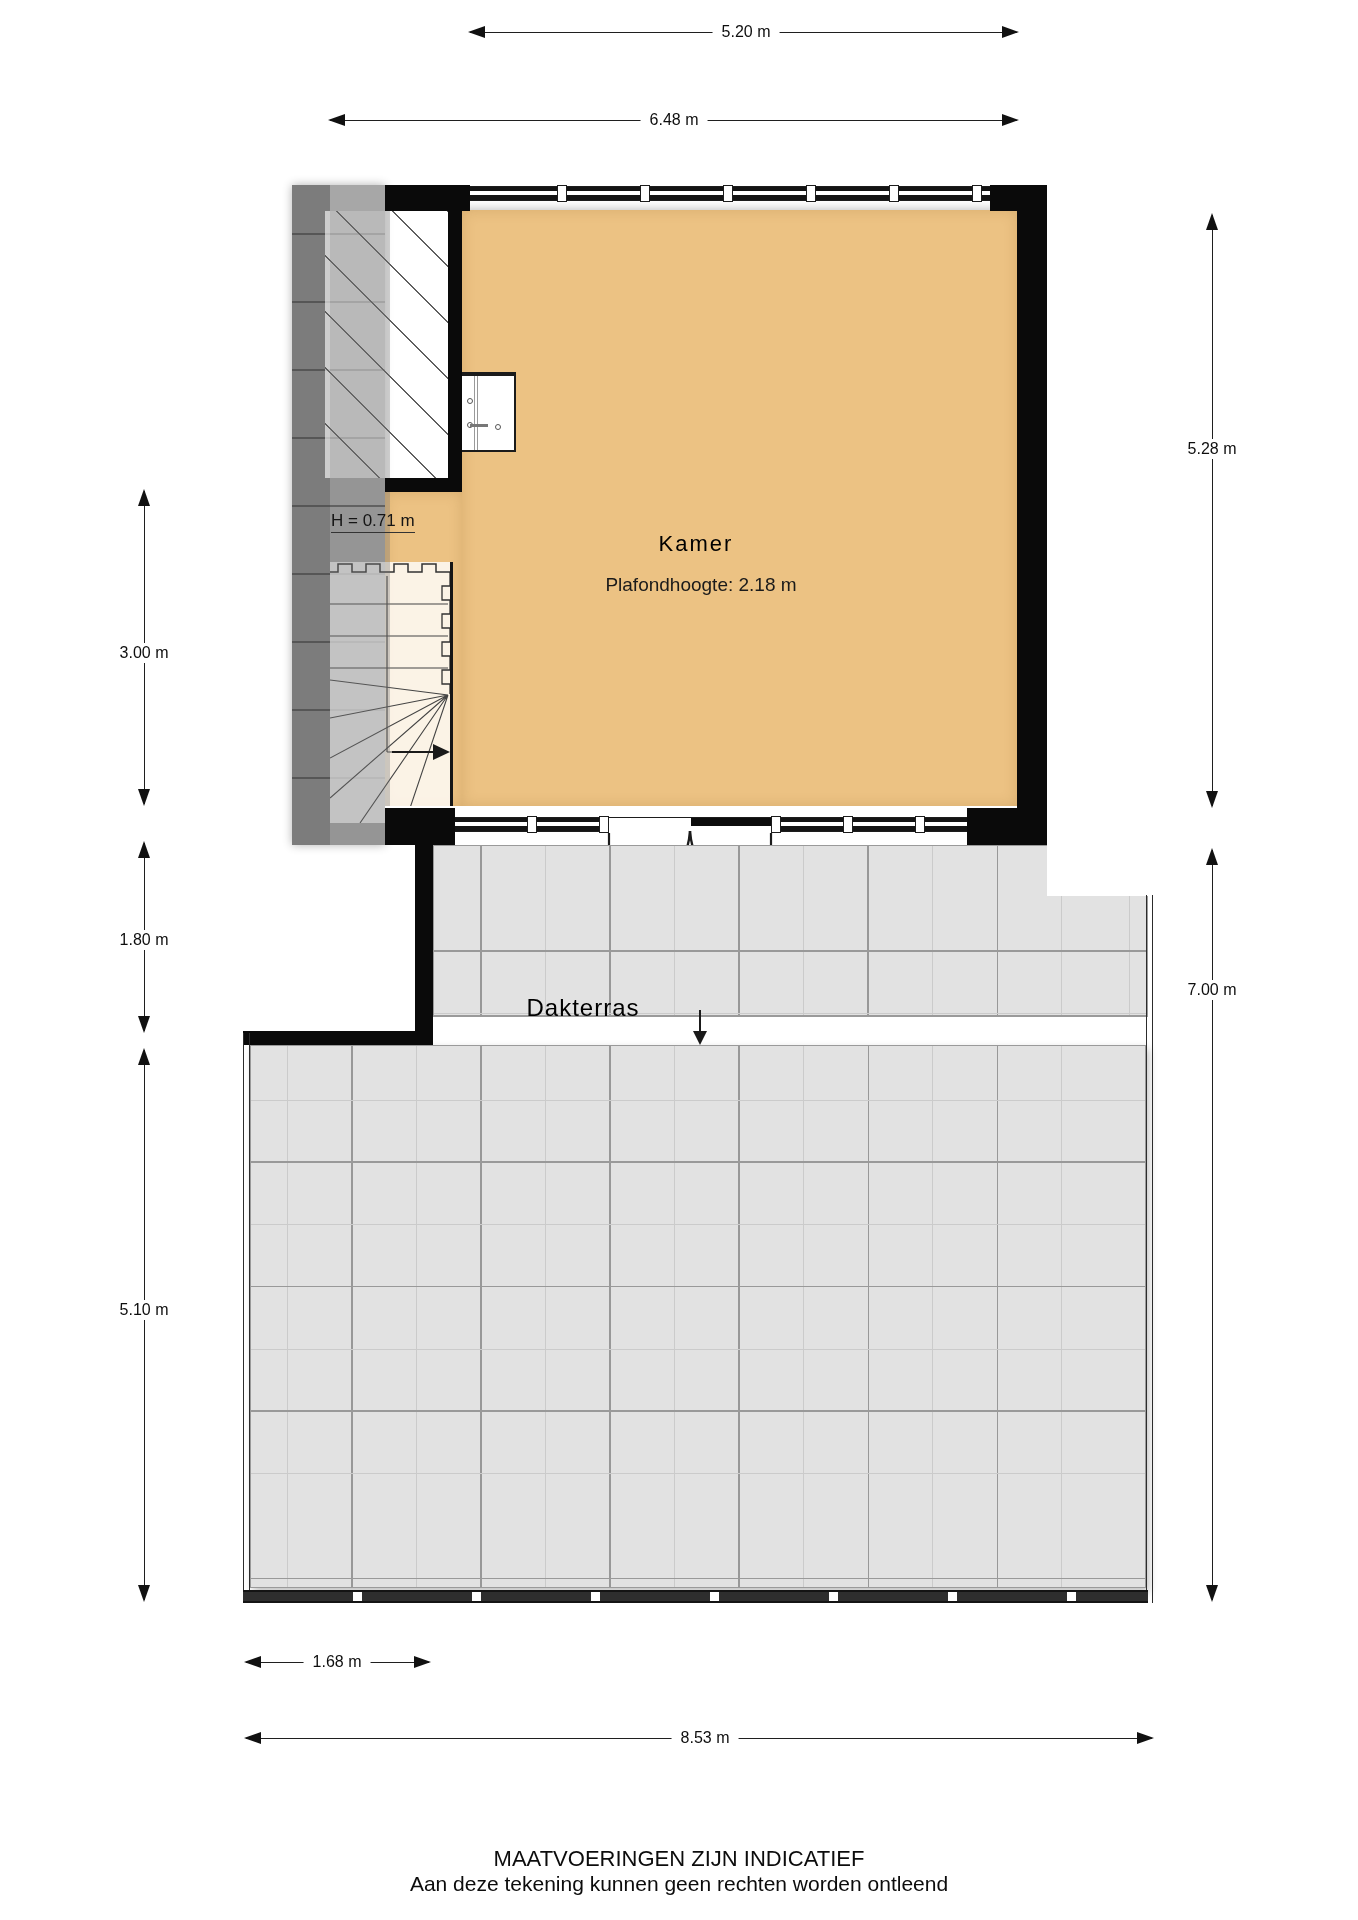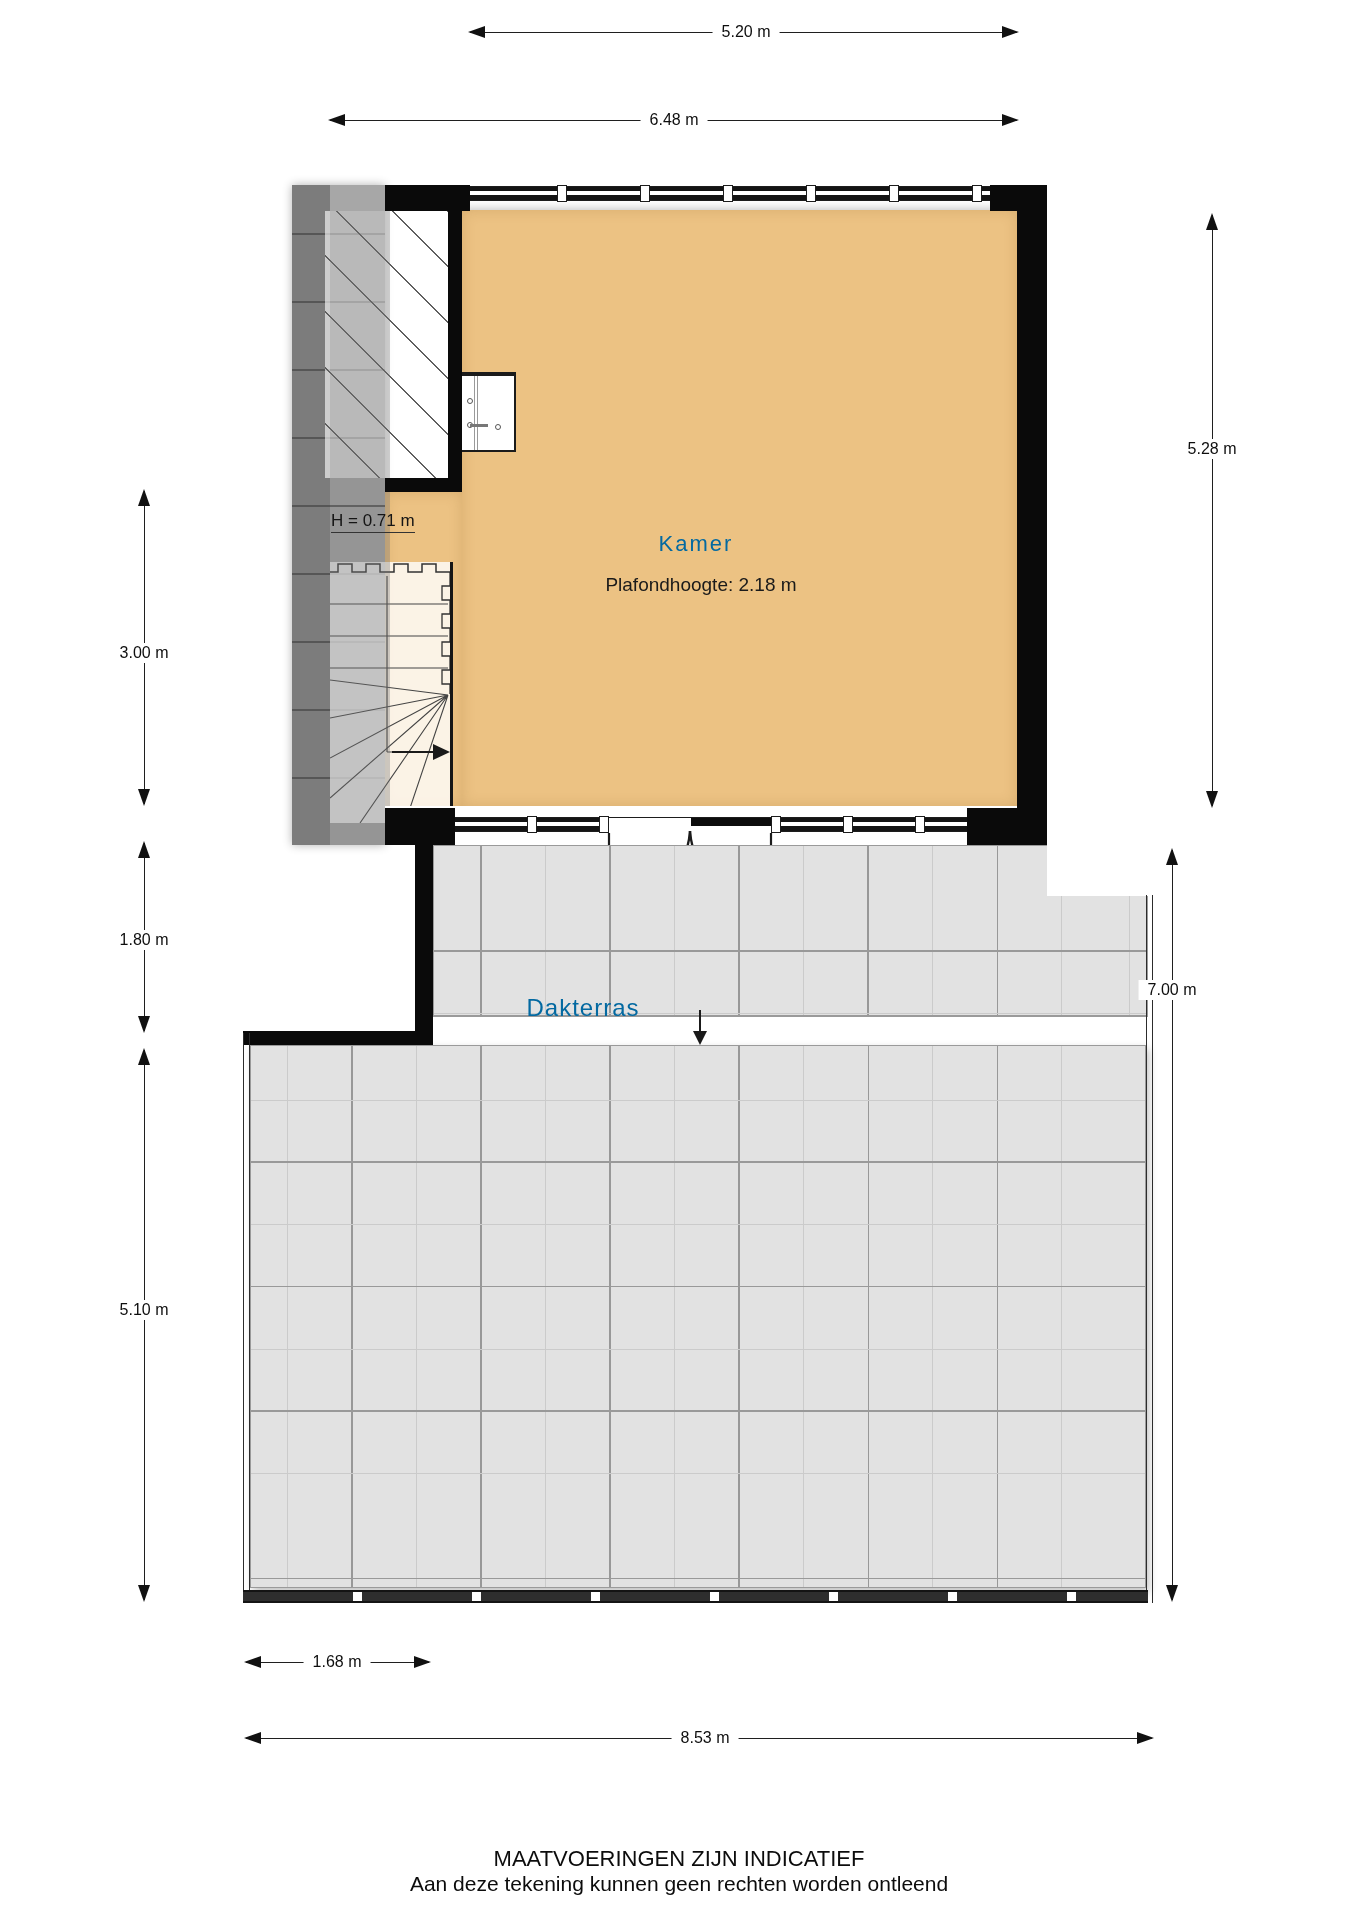--- a/index.html
+++ b/index.html
@@ -42,21 +42,21 @@
   .vdim{position:absolute;width:0;border-left:1.4px solid #1f1f1f;}
   .dlabel{position:absolute;background:#fff;padding:1px 9px;font-size:16px;white-space:nowrap;color:#0e0e0e;}
   .hdim .dlabel{top:-1px;transform:translate(-50%,-50%);}
   .vdim .dlabel{left:-1px;transform:translate(-50%,-50%);}
   .arr{position:absolute;width:0;height:0;}
   .arr-l{left:-2px;top:-6.8px;border-top:6px solid transparent;border-bottom:6px solid transparent;border-right:17px solid #111;}
   .arr-r{right:-2px;top:-6.8px;border-top:6px solid transparent;border-bottom:6px solid transparent;border-left:17px solid #111;}
   .arr-u{top:-2px;left:-6.8px;border-left:6px solid transparent;border-right:6px solid transparent;border-bottom:17px solid #111;}
   .arr-d{bottom:-2px;left:-6.8px;border-left:6px solid transparent;border-right:6px solid transparent;border-top:17px solid #111;}
   
-  .roomlabel{position:absolute;transform:translate(-50%,-50%);font-size:22px;letter-spacing:2px;color:#0369a1;white-space:nowrap;}
+  .roomlabel{position:absolute;transform:translate(-50%,-50%);font-size:22px;letter-spacing:2px;color:#000000;white-space:nowrap;}
   .sublabel{position:absolute;transform:translate(-50%,-50%);font-size:19px;color:#1a1a1a;white-space:nowrap;}
   .hnote{position:absolute;font-size:17px;color:#151515;white-space:nowrap;}
   .footer-line{position:absolute;left:0;right:0;text-align:center;color:#0c0c0c;}
   
   .fixture{position:absolute;left:460px;top:372px;width:56px;height:80px;background:#fff;
     border:2px solid #1b1b1b;border-top-width:4px;box-sizing:border-box;}
   .fixline{position:absolute;left:12px;top:0;bottom:0;width:4px;border-left:1px solid #9a9a9a;border-right:1px solid #9a9a9a;box-sizing:border-box;}
   .knob{position:absolute;width:6px;height:6px;border:1.3px solid #555;border-radius:50%;box-sizing:border-box;}
   .handle{position:absolute;height:2.5px;background:#777;}
 </style>
@@ -164,21 +164,21 @@
     <div class="arr arr-r"></div>
     <span class="dlabel" style="left:344px;">6.48 m</span>
   </div>
 
   <div class="vdim" style="left:1212px;top:215px;height:591px;">
     <div class="arr arr-u"></div>
     <div class="arr arr-d"></div>
     <span class="dlabel" style="top:218px;margin-top:16px;">5.28 m</span>
   </div>
 
-  <div class="vdim" style="left:1172px;top:850px;height:750px;">
+  <div class="vdim" style="left:1212px;top:850px;height:750px;">
     <div class="arr arr-u"></div>
     <div class="arr arr-d"></div>
     <span class="dlabel" style="top:140px;">7.00 m</span>
   </div>
 
   <div class="vdim" style="left:144px;top:491px;height:313px;">
     <div class="arr arr-u"></div>
     <div class="arr arr-d"></div>
     <span class="dlabel" style="top:162px;">3.00 m</span>
   </div>

